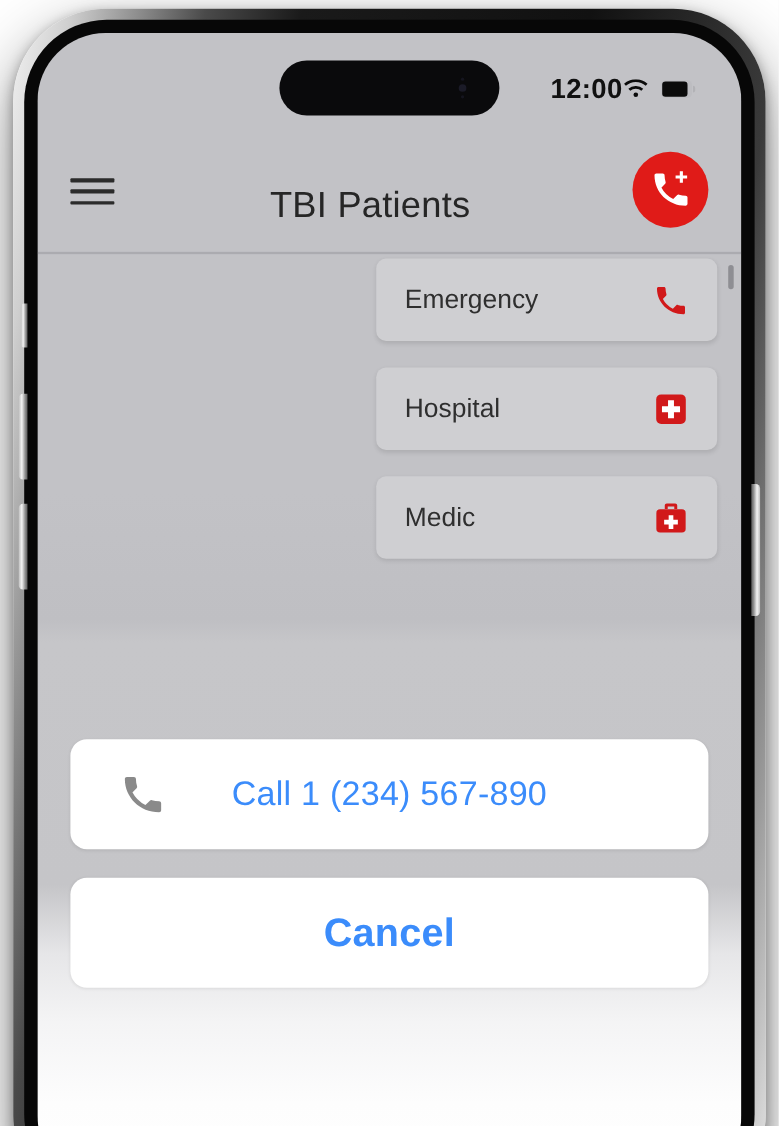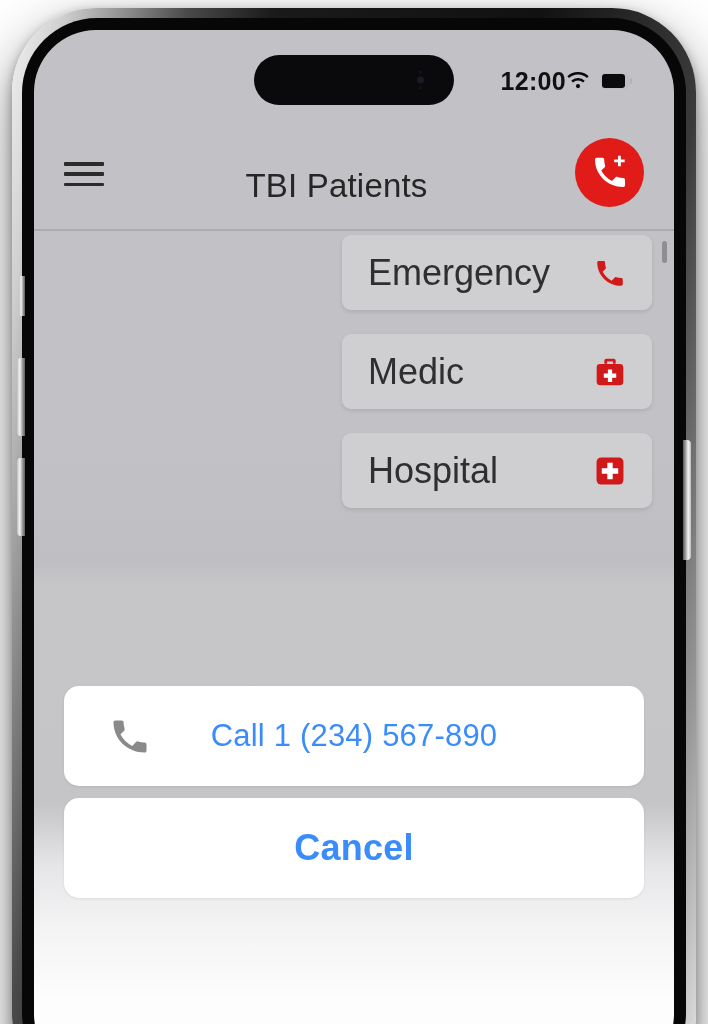--- a/index.html
+++ b/index.html
@@ -138,21 +138,21 @@
     display:flex; flex-direction:column; gap:24px;
   }
   .list-card {
     height:75px; border-radius:9px;
     background:#cfcfd2;
     display:flex; align-items:center; justify-content:space-between;
     padding:0 24px 0 26px;
     box-shadow:0 2px 4px rgba(0,0,0,.10);
     cursor:pointer;
   }
-  .list-label { font-size:36px; color:#2f2f2f; }
+  .list-label { font-size:24px; color:#2f2f2f; }
   .list-ic { width:36px; height:36px; display:flex; align-items:center; justify-content:center; }
   .list-ic svg { width:34px; height:34px; }
 
   .scroll-ind {
     position:absolute; right:7px; top:10px;
     width:5px; height:22px; border-radius:3px;
     background:rgba(100,100,106,.55);
   }
 
   
@@ -161,21 +161,21 @@
     padding:0 30px 178px;
   }
   .sheet-btn {
     background:#ffffff;
     border-radius:15px;
     height:100px;
     display:flex; align-items:center; justify-content:center;
     cursor:pointer;
     box-shadow:0 1px 3px rgba(0,0,0,.08);
   }
-  .sheet-call { position:relative; margin-bottom:12px; }
+  .sheet-call { position:relative; margin-bottom:26px; }
   .sheet-call-ic {
     position:absolute; left:44px; top:50%; transform:translateY(-50%);
     width:44px; height:44px;
   }
   .sheet-call-ic svg { width:44px; height:44px; }
   .sheet-call-label { font-size:31px; color:#3b8cfb; letter-spacing:.2px; }
   .sheet-cancel-label { font-size:36px; color:#3b8cfb; font-weight:700; letter-spacing:.2px; }
 </style>
 </head>
 <body>
@@ -238,40 +238,40 @@
             <div class="list-card">
               <span class="list-label">Emergency</span>
               <span class="list-ic">
                 <svg viewBox="0 0 24 24">
                   <path d="M6.6 10.8a15.1 15.1 0 006.6 6.6l2.2-2.2c.28-.28.68-.36 1.03-.24 1.13.37 2.35.57 3.57.57.55 0 1 .45 1 1V20c0 .55-.45 1-1 1C10.4 21 3 13.6 3 4.5c0-.55.45-1 1-1h3.5c.55 0 1 .45 1 1 0 1.25.2 2.45.57 3.57.11.35.03.74-.25 1.02l-2.22 2.21z" fill="#d1191a"></path>
                 </svg>
               </span>
             </div>
 
             <div class="list-card">
+              <span class="list-label">Hospital</span>
+              <span class="list-ic">
+                <svg viewBox="0 0 24 24">
+                  <rect x="2.5" y="2.5" width="19" height="19" rx="3.2" fill="#d1191a"></rect>
+                  <path d="M10.1 6.2h3.8v3.9h3.9v3.8h-3.9v3.9h-3.8v-3.9H6.2v-3.8h3.9z" fill="#fff"></path>
+                </svg>
+              </span>
+            </div>
+
+            <div class="list-card">
               <span class="list-label">Medic</span>
               <span class="list-ic">
                 <svg viewBox="0 0 24 24">
                   <path d="M9.3 2.6h5.4c.72 0 1.3.58 1.3 1.3v2.2h-1.9V4.5H9.9v1.6H8V3.9c0-.72.58-1.3 1.3-1.3z" fill="#d1191a"></path>
                   <rect x="2.6" y="6.4" width="18.8" height="14.9" rx="2.4" fill="#d1191a"></rect>
                   <path d="M10.5 10.2h3v2.9h2.9v3h-2.9v2.9h-3v-2.9H7.6v-3h2.9z" fill="#fff"></path>
                 </svg>
               </span>
             </div>
 
-            <div class="list-card">
-              <span class="list-label">Hospital</span>
-              <span class="list-ic">
-                <svg viewBox="0 0 24 24">
-                  <rect x="2.5" y="2.5" width="19" height="19" rx="3.2" fill="#d1191a"></rect>
-                  <path d="M10.1 6.2h3.8v3.9h3.9v3.8h-3.9v3.9h-3.8v-3.9H6.2v-3.8h3.9z" fill="#fff"></path>
-                </svg>
-              </span>
-            </div>
-
           </div>
         </div>
 
         <div class="sheet">
           <div class="sheet-btn sheet-call">
             <span class="sheet-call-ic">
               <svg viewBox="0 0 24 24">
                 <path d="M6.6 10.8a15.1 15.1 0 006.6 6.6l2.2-2.2c.28-.28.68-.36 1.03-.24 1.13.37 2.35.57 3.57.57.55 0 1 .45 1 1V20c0 .55-.45 1-1 1C10.4 21 3 13.6 3 4.5c0-.55.45-1 1-1h3.5c.55 0 1 .45 1 1 0 1.25.2 2.45.57 3.57.11.35.03.74-.25 1.02l-2.22 2.21z" fill="#8a8a8a"></path>
               </svg>
             </span>

